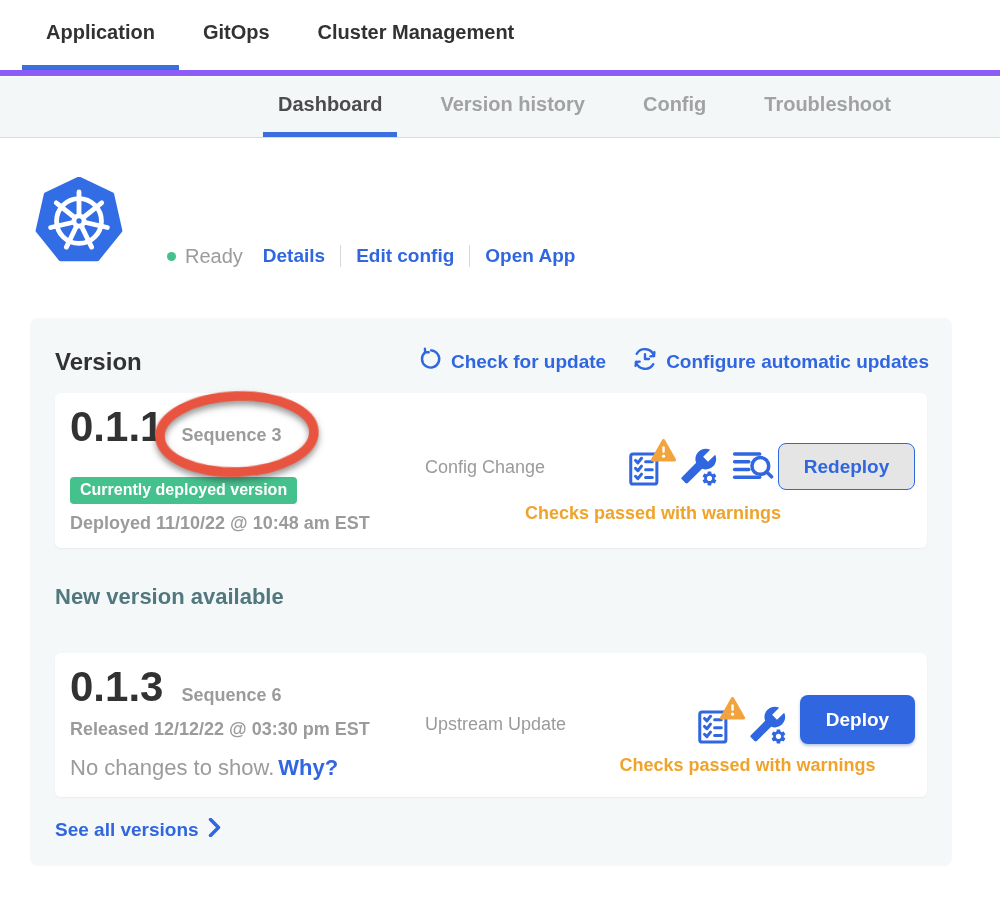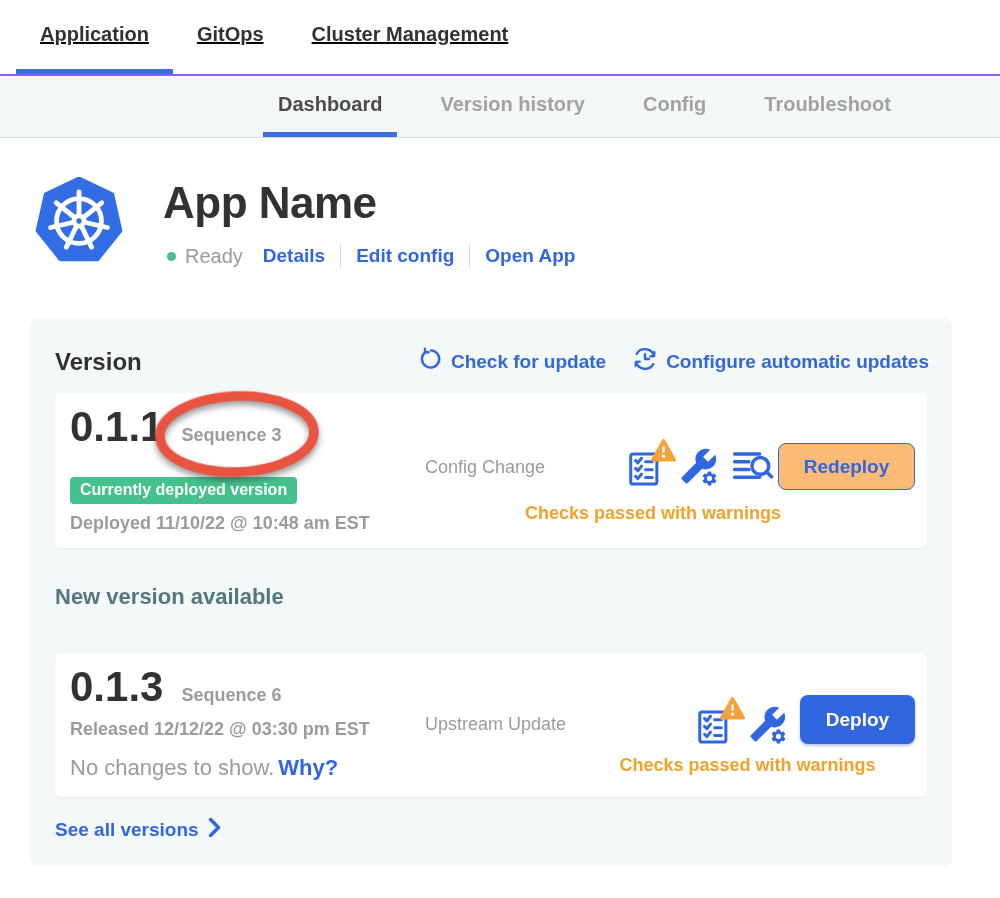--- a/index.html
+++ b/index.html
@@ -2,21 +2,21 @@
 <html><head>
 <meta charset="utf-8">
 <style>
   * { margin:0; padding:0; box-sizing:border-box; }
   html,body { background:#fff; }
   body { font-family:"Liberation Sans", sans-serif; }
   .page { position:relative; width:1000px; height:898px; overflow:hidden; background:#fff; }
 
   
   .topnav { position:absolute; left:0; top:0; width:1000px; height:76px;
-            background:#fff; border-bottom:2px solid #8b5cf6; display:flex; padding-left:16px;text-decoration:underline; }
+            background:#fff; border-bottom:6px solid #8b5cf6; display:flex; padding-left:22px; }
   .topnav .tab { padding:0 24px; height:100%; display:flex; align-items:center;
                  font-size:20px; font-weight:700; color:#323232; border-bottom:5px solid transparent; cursor:pointer; }
   .topnav .tab.active { border-bottom-color:#3b6fdf; }
 
   
   .subnav { position:absolute; left:0; top:77px; width:1000px; height:61px;
             background:#f4f7f8; border-bottom:1px solid #d9dde0; display:flex; padding-left:263px; gap:28px; }
   .subnav .tab { padding:0 15px; height:100%; display:flex; align-items:center;
                  font-size:20px; font-weight:700; color:#a2a2a2; border-bottom:5px solid transparent; cursor:pointer; }
   .subnav .tab.active { color:#4c4c4c; border-bottom-color:#3b6fdf; }
@@ -63,21 +63,21 @@
   .vcard.available .source-label { left:370px; top:61px; }
 
   .icon-row { position:absolute; display:flex; align-items:center; gap:14px; }
   .vcard.current .icon-row { left:571px; top:54px; }
   .vcard.available .icon-row { left:640px; top:52px; }
   .ic-wrap { position:relative; width:38px; height:40px; }
   .warn-tri { position:absolute; top:-10px; right:-12px; }
 
   .btn { position:absolute; display:flex; align-items:center; justify-content:center;
          font-size:19px; font-weight:700; border-radius:8px; cursor:pointer; }
-  .btn-redeploy { left:723px; top:50px; width:137px; height:47px; background:#fdba74;
+  .btn-redeploy { left:723px; top:50px; width:137px; height:47px; background:#e5e5e5;
                   border:1.5px solid #3066e0; color:#3066e0; }
   .btn-deploy { left:745px; top:42px; width:115px; height:49px; background:#3066e0; color:#fff;
                 border:none; box-shadow:0 2px 3px rgba(30,70,160,0.3); }
 
   .checks { position:absolute; font-size:18px; font-weight:700; color:#f0a32a; text-align:center; }
   .vcard.current .checks { left:408px; top:110px; width:380px; }
   .vcard.available .checks { left:520px; top:102px; width:345px; }
 
   .new-version-heading { position:absolute; left:25px; top:266px; font-size:22px; font-weight:700; color:#52787f; }
 
@@ -117,21 +117,20 @@
         <line x1="50" y1="50" x2="35.7" y2="79.7"></line>
         <line x1="50" y1="50" x2="64.3" y2="79.7"></line>
         <line x1="50" y1="50" x2="82.2" y2="57.4"></line>
         <line x1="50" y1="50" x2="75.8" y2="29.4"></line>
       </g>
       <circle cx="50" cy="50" r="25.5" fill="none" stroke="#ffffff" stroke-width="5.5"></circle>
       <circle cx="50" cy="50" r="8.5" fill="#ffffff"></circle>
       <circle cx="50" cy="50" r="3" fill="#326de6"></circle>
     </svg>
   </div>
-  <h1 class="app-title">App Name</h1>
   <div class="status-row">
     <span class="status-dot"></span>
     <span class="status-label">Ready</span>
     <a class="hlink">Details</a>
     <span class="vdiv"></span>
     <a class="hlink">Edit config</a>
     <span class="vdiv"></span>
     <a class="hlink">Open App</a>
   </div>
 

